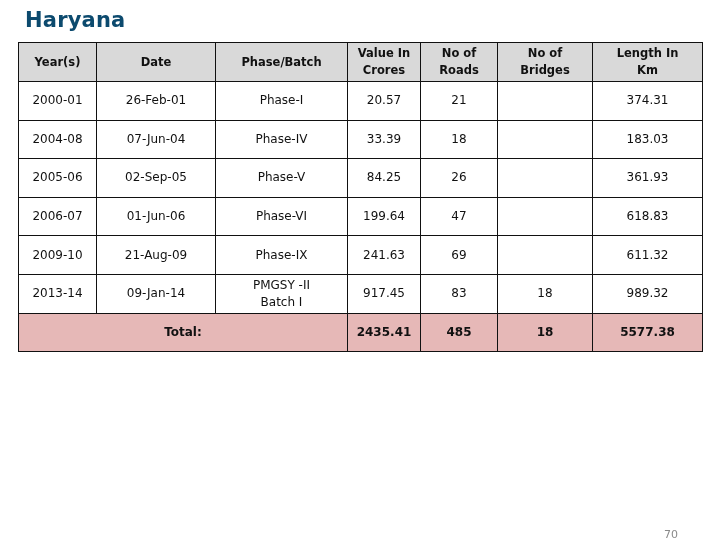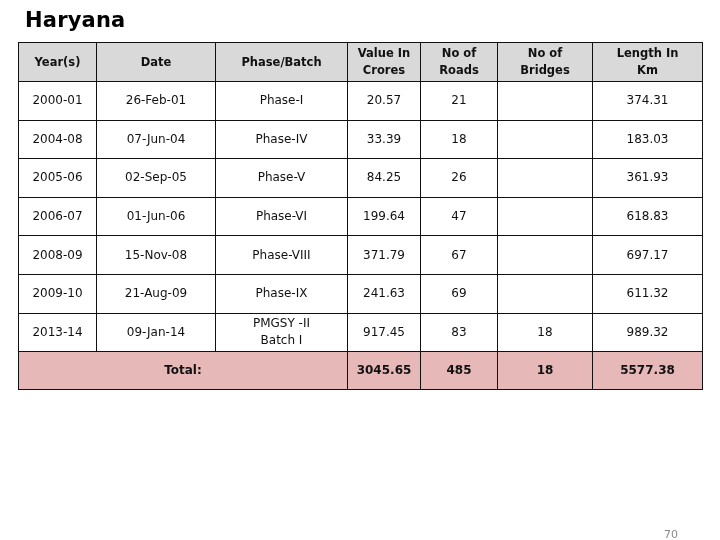--- a/index.html
+++ b/index.html
@@ -1,19 +1,19 @@
 <!DOCTYPE html>
 <html><head>
   <meta charset="utf-8">
   <style>
     html, body { margin: 0; padding: 0; background: #ffffff; }
     body { width: 720px; height: 540px; position: relative; overflow: hidden;
            font-family: "DejaVu Sans", sans-serif; color: #111; }
     .title { position: absolute; left: 25px; top: 8px; font-size: 21px; font-weight: bold;
-             color: #000000; letter-spacing: 0.2px; }
+             color: #0c4a6e; letter-spacing: 0.2px; }
     table.grid { position: absolute; left: 18px; top: 42px; border-collapse: collapse;
                  table-layout: fixed; width: 684px; }
     table.grid td, table.grid th { border: 1.2px solid #111; text-align: center;
                  vertical-align: middle; font-size: 12px; padding: 0; line-height: 17px; }
     table.grid th { background: #d9d9d9; font-weight: bold; height: 38px; font-size: 11.5px; }
     table.grid td { height: 37.6px; }
     table.grid tr.total td { background: #e6b8b7; font-weight: bold; height: 37px; font-size: 12px; margin-top: 29px; }
     .pagenum { position: absolute; left: 664px; top: 528px; font-size: 11px; color: #8a8a8a; }
     .multi { display: inline-block; white-space: pre-line; }
   </style>
@@ -78,29 +78,20 @@
       <tr>
         <td><span class="multi">2006-07</span></td>
         <td><span class="multi">01-Jun-06</span></td>
         <td><span class="multi">Phase-VI</span></td>
         <td><span class="multi">199.64</span></td>
         <td><span class="multi">47</span></td>
         <td><span class="multi"></span></td>
         <td><span class="multi">618.83</span></td>
       </tr>
       <tr>
-        <td><span class="multi">2008-09</span></td>
-        <td><span class="multi">15-Nov-08</span></td>
-        <td><span class="multi">Phase-VIII</span></td>
-        <td><span class="multi">371.79</span></td>
-        <td><span class="multi">67</span></td>
-        <td><span class="multi"></span></td>
-        <td><span class="multi">697.17</span></td>
-      </tr>
-      <tr>
         <td><span class="multi">2009-10</span></td>
         <td><span class="multi">21-Aug-09</span></td>
         <td><span class="multi">Phase-IX</span></td>
         <td><span class="multi">241.63</span></td>
         <td><span class="multi">69</span></td>
         <td><span class="multi"></span></td>
         <td><span class="multi">611.32</span></td>
       </tr>
       <tr>
         <td><span class="multi">2013-14</span></td>
@@ -109,21 +100,21 @@
 Batch I</span></td>
         <td><span class="multi">917.45</span></td>
         <td><span class="multi">83</span></td>
         <td><span class="multi">18</span></td>
         <td><span class="multi">989.32</span></td>
       </tr>
     </tbody>
   <tbody>
     <tr class="total">
       <td colspan="3">Total:</td>
-      <td>3045.65</td>
+      <td>2435.41</td>
       <td>485</td>
       <td>18</td>
       <td>5577.38</td>
     </tr>
   </tbody>
 </table>
 
 <div class="pagenum">70</div>
 
 </body></html>

